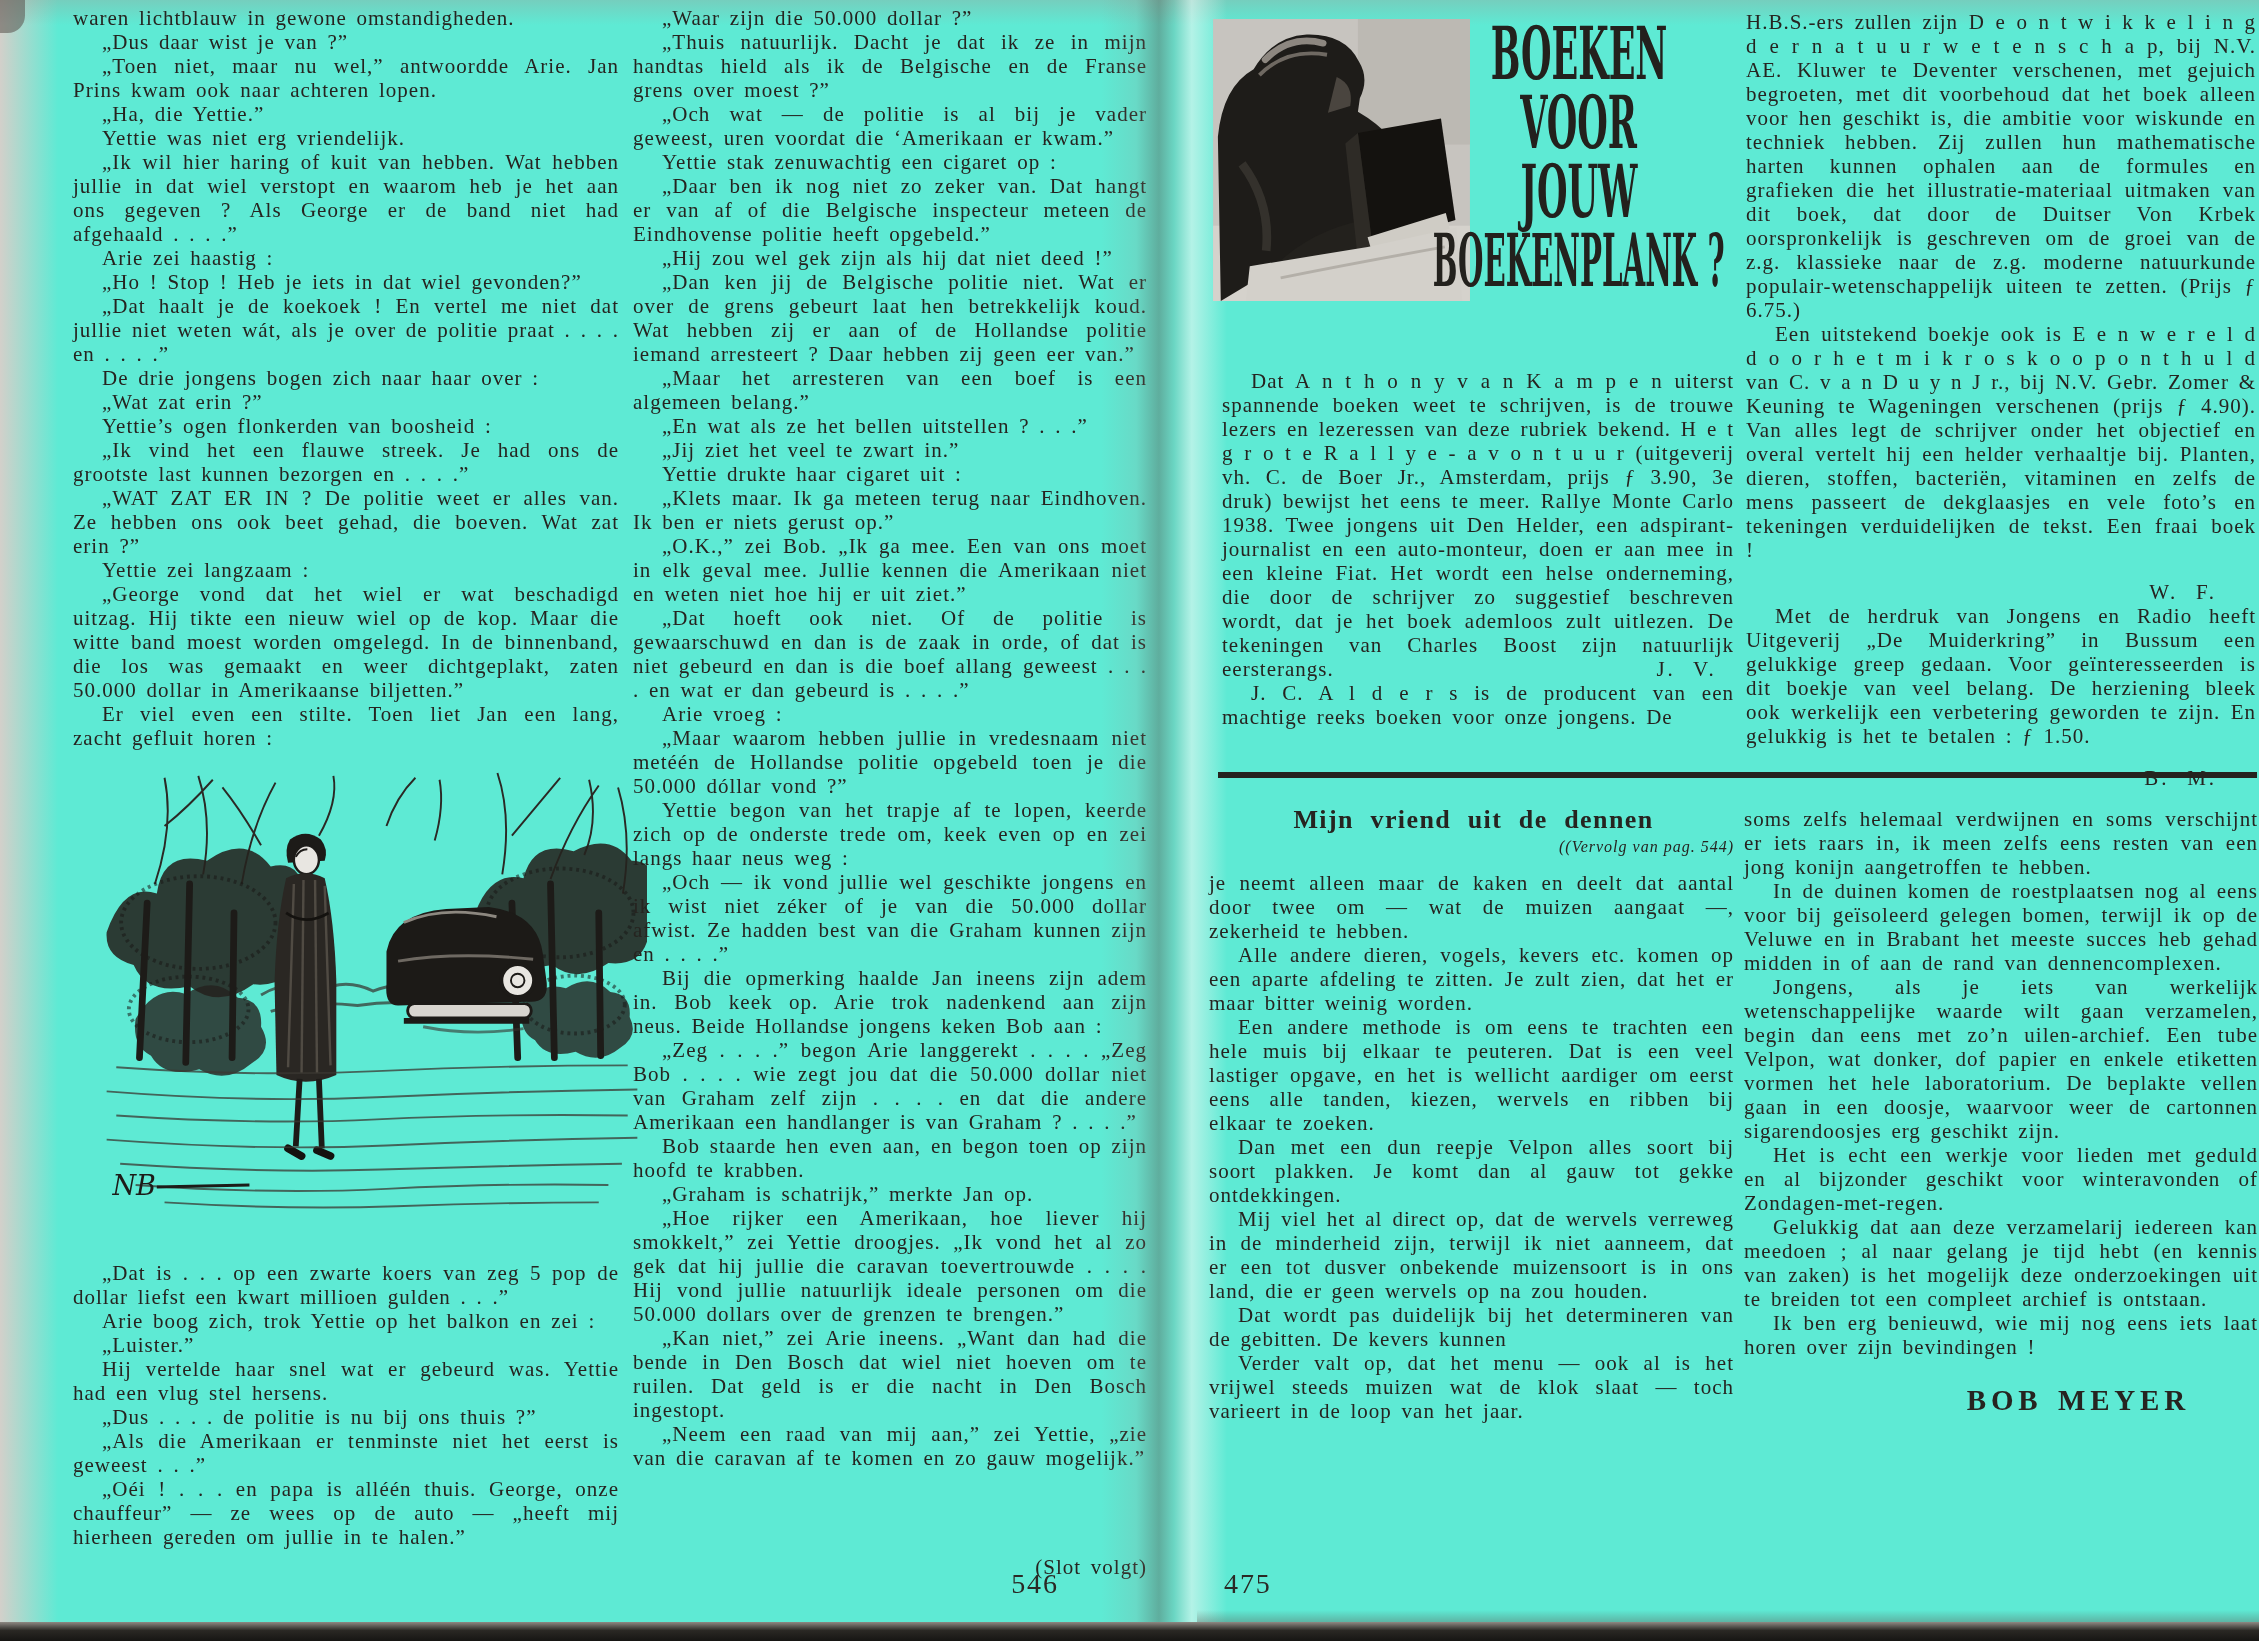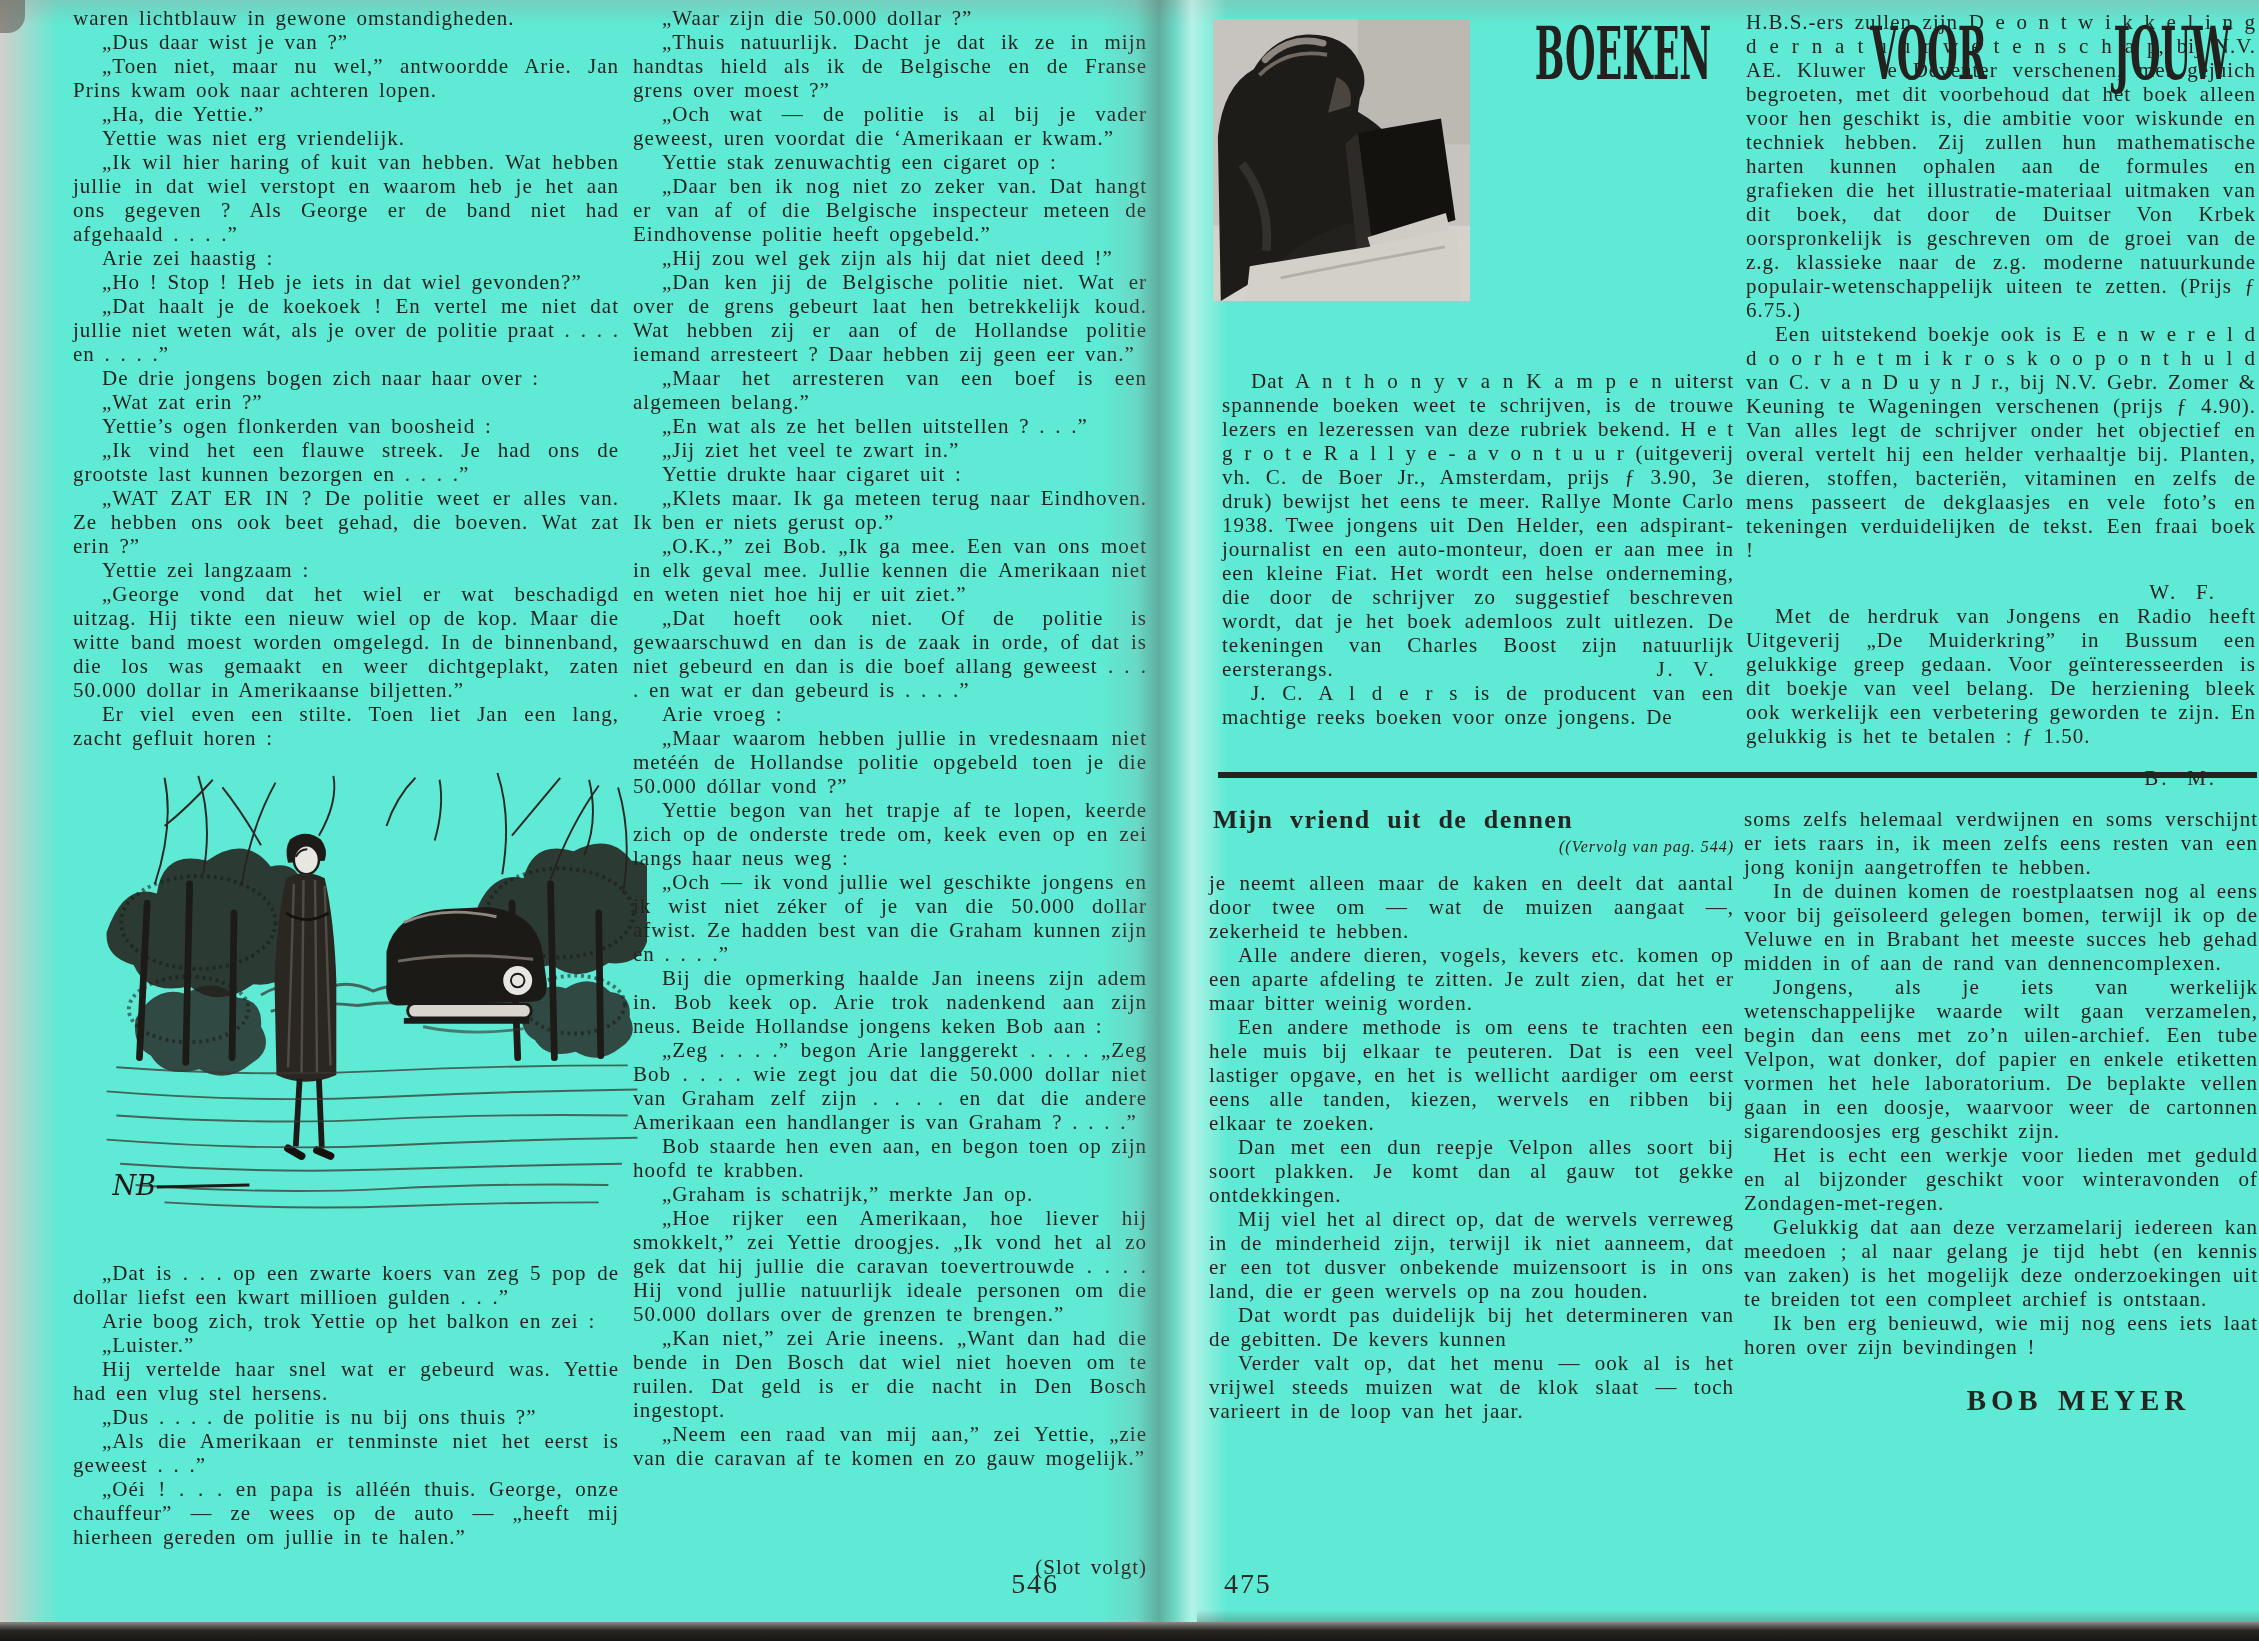--- a/index.html
+++ b/index.html
@@ -36,28 +36,28 @@
   .sig.pull{margin-top:-24px;padding-right:17.4px;}
   .sig.own{padding-right:39px;margin-top:18px;}
   .mt-sm{margin-top:11.6px;}
   .mt-md{margin-top:23px;}
   .slot-note{text-align:right;padding-right:93px;margin-top:11.6px;text-indent:0;}
   .pagenum{position:absolute;font-size:28px;letter-spacing:1.9px;color:#2b2925;}
 
   
   .photo{position:absolute;left:1213px;top:19.3px;width:257px;height:282px;}
   .title{position:absolute;left:1439px;top:19.3px;width:280px;display:flex;
-         align-items:center;color:#23211d;}
+         flex-direction:column;align-items:center;color:#23211d;}
   .tline{font-family:"DejaVu Serif",serif;font-weight:bold;font-size:73px;line-height:69px;
          transform:scaleX(.48);transform-origin:center;white-space:nowrap;}
   .tline.wide{transform:scaleX(.40);}
 
   .rule{position:absolute;left:1218px;top:772px;width:1039px;height:5.8px;background:#25231f;}
 
-  .friend-head{position:absolute;left:1213px;top:805px;width:521px;text-align:left;
+  .friend-head{position:absolute;left:1213px;top:805px;width:521px;text-align:center;
     font-weight:bold;font-size:26px;letter-spacing:1.4px;word-spacing:8.7px;}
   .friend-sub{position:absolute;left:1213px;top:838px;width:521px;text-align:right;
     font-style:italic;font-size:16px;padding-right:3.9px;letter-spacing:1px;}
   .bob-sig{margin-top:29px;text-align:right;padding-right:68px;font-weight:bold;
     font-size:29px;letter-spacing:4.8px;text-indent:0;}
 
   
   .illustration{position:absolute;left:97px;top:768px;width:550px;height:449px;}
   .illustration svg,.photo svg{display:block;width:100%;height:100%;}
 </style>

